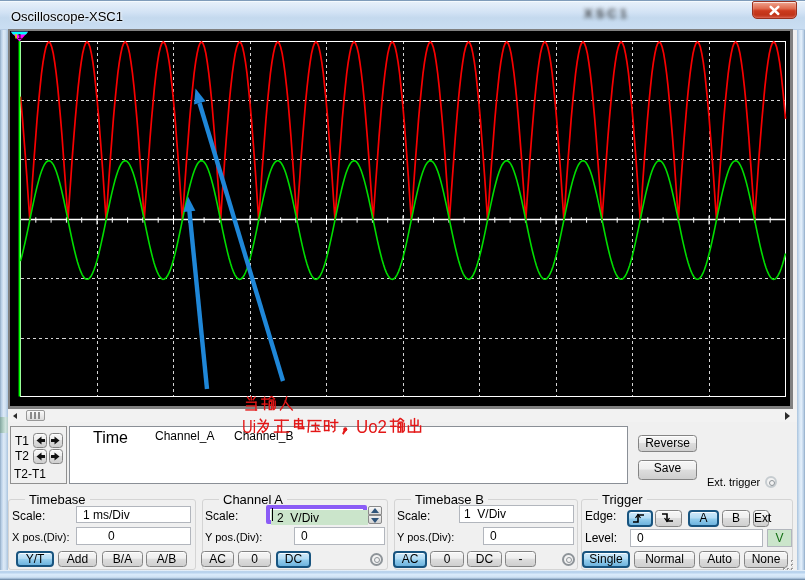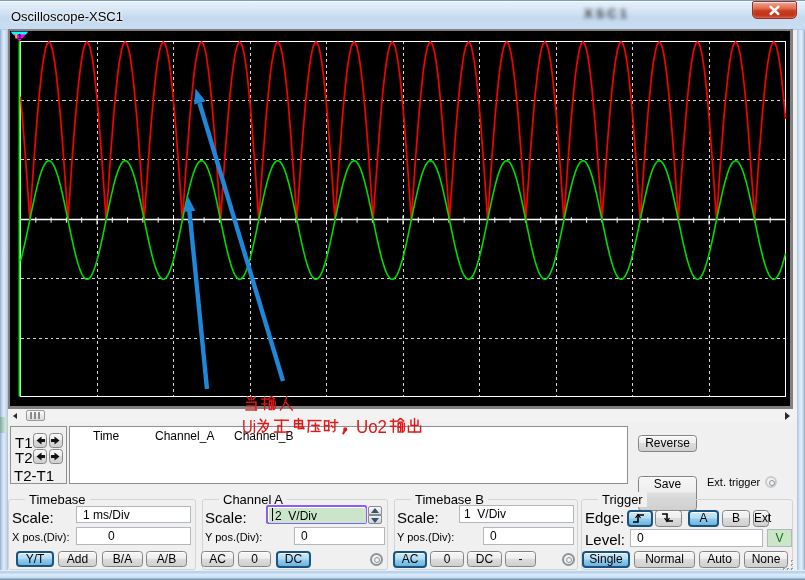--- a/index.html
+++ b/index.html
@@ -1,18 +1,18 @@
 <!DOCTYPE html>
 <html><head><meta charset="utf-8">
 <style>
 * { margin:0; padding:0; box-sizing:border-box; }
 html,body { width:805px; height:580px; overflow:hidden; font-family:"Liberation Sans",sans-serif; }
 body { position:relative; background:#f0f0f0; }
 .abs { position:absolute; }
-.lbl { position:absolute; font-size:15px; color:#000; white-space:nowrap; }
+.lbl { position:absolute; font-size:12px; color:#000; white-space:nowrap; }
 .tbx { position:absolute; background:#fff; border:1px solid #b2b6bd; font-size:12px; color:#000; }
 .btn { position:absolute; border:1px solid #848484; border-radius:3.5px;
   background:linear-gradient(#f6f6f6 0%,#eeeeee 45%,#dddddd 50%,#cfcfcf 100%);
   box-shadow:inset 0 1px 0 #fdfdfd; font-size:12px; color:#000; text-align:center; }
 .btn.sel { border:2px solid #18547f; border-radius:4px;
   background:linear-gradient(#cfe9fa 0%,#b3dcf4 45%,#92ccec 55%,#6db3de 100%);
   box-shadow:inset 0 1px 0 rgba(255,255,255,.8); }
 .grp { position:absolute; border:1px solid #d4d4d4; border-radius:3px; }
 .grp > span { position:absolute; top:-8px; left:16px; background:#f0f0f0; padding:0 4px; font-size:13px; }
 .radio { position:absolute; width:13px; height:13px; border-radius:50%; border:2px solid #8e9499; background:#f2f2f2; }
@@ -240,26 +240,26 @@
 <svg class="abs" style="left:33px;top:433px;" width="30" height="31" viewBox="0 0 30 31">
  <g fill="#111">
       <path d="M3.5 7.5 L8.5 3.5 V6 H12 V9 H8.5 V11.5 Z"></path>
       <path d="M26.5 7.5 L21.5 3.5 V6 H18 V9 H21.5 V11.5 Z"></path>
  <path d="M3.5 23.5 L8.5 19.5 V22 H12 V25 H8.5 V27.5 Z"></path>
       <path d="M26.5 23.5 L21.5 19.5 V22 H18 V25 H21.5 V27.5 Z"></path>
     </g>
 </svg>
 
 <div class="abs" style="left:69px;top:426px;width:559px;height:58px;border:1px solid #8a8f96;background:#fff;"></div>
-<div class="lbl" style="left:93px;top:429px;font-size:12px;">Time</div>
+<div class="lbl" style="left:93px;top:429px;font-size:16px;">Time</div>
 <div class="lbl" style="left:155px;top:429px;font-size:12px;">Channel_A</div>
 <div class="lbl" style="left:234px;top:429px;font-size:12px;">Channel_B</div>
 
 <div class="btn" style="left:638px;top:435px;width:59px;height:17px;line-height:15px;">Reverse</div>
-<div class="btn" style="left:638px;top:476px;width:59px;height:35px;line-height:15px;">Save</div>
+<div class="btn" style="left:638px;top:460px;width:59px;height:20px;line-height:15px;">Save</div>
 <div class="lbl" style="left:707px;top:476px;font-size:11px;">Ext. trigger</div>
 <div class="radio" style="left:765px;top:476px;width:12px;height:12px;border-color:#c6ccd0;"></div>
 
 <div class="grp" style="left:8px;top:499px;width:188px;height:71px;">
     <span>Timebase</span>
   </div>
 <div class="grp" style="left:202px;top:499px;width:186px;height:71px;">
     <span>Channel A</span>
   </div>
 <div class="grp" style="left:394px;top:499px;width:184px;height:71px;">
@@ -272,21 +272,21 @@
 <div class="lbl" style="left:12px;top:509px;">Scale:</div>
 <div class="tbx" style="left:76px;top:506px;width:115px;height:17px;padding:1px 0 0 6px;">1 ms/Div</div>
 <div class="lbl" style="left:12px;top:531px;font-size:11px;">X pos.(Div):</div>
 <div class="tbx" style="left:76px;top:527px;width:115px;height:18px;padding:1px 0 0 31px;">0</div>
 <div class="btn sel" style="left:16px;top:551px;width:38px;height:16px;line-height:13px;">Y/T</div>
 <div class="btn" style="left:58px;top:551px;width:39px;height:16px;line-height:14px;">Add</div>
 <div class="btn" style="left:102px;top:551px;width:41px;height:16px;line-height:14px;">B/A</div>
 <div class="btn" style="left:146px;top:551px;width:41px;height:16px;line-height:14px;">A/B</div>
 
 <div class="lbl" style="left:205px;top:509px;">Scale:</div>
-<div class="abs" style="left:266px;top:505px;width:101px;height:19px;border:2px solid #8b5cf6;border-radius:2px;background:#fff;padding:1px;">
+<div class="abs" style="left:266px;top:505px;width:101px;height:19px;border:4px solid #8b5cf6;border-radius:2px;background:#fff;padding:1px;">
   <div style="width:97px;height:15px;background:#cbe5cb;font-size:12px;padding:1px 0 0 6px;">2&nbsp; V/Div</div>
   </div>
 <div class="abs" style="left:368px;top:505.5px;width:14px;height:9px;border:1px solid #8a8a8a;border-radius:2px 2px 0 0;background:linear-gradient(#f8f8f8,#dcdcdc);"></div>
 <div class="abs" style="left:271.5px;top:508px;width:1.3px;height:13px;background:#000;z-index:5;"></div>
 <div class="abs" style="left:371px;top:508px;width:0;height:0;border:4px solid transparent;border-bottom:5px solid #2f547a;border-top:none;"></div>
 <div class="abs" style="left:368px;top:515px;width:14px;height:9px;border:1px solid #8a8a8a;border-radius:0 0 2px 2px;background:linear-gradient(#f0f0f0,#d2d2d2);"></div>
 <div class="abs" style="left:371px;top:518px;width:0;height:0;border:4px solid transparent;border-top:5px solid #2f547a;border-bottom:none;"></div>
 <div class="lbl" style="left:205px;top:531px;font-size:11px;">Y pos.(Div):</div>
 <div class="tbx" style="left:294px;top:527px;width:91px;height:18px;padding:1px 0 0 6px;">0</div>
 <div class="btn" style="left:201px;top:551px;width:33px;height:16px;line-height:14px;">AC</div>

